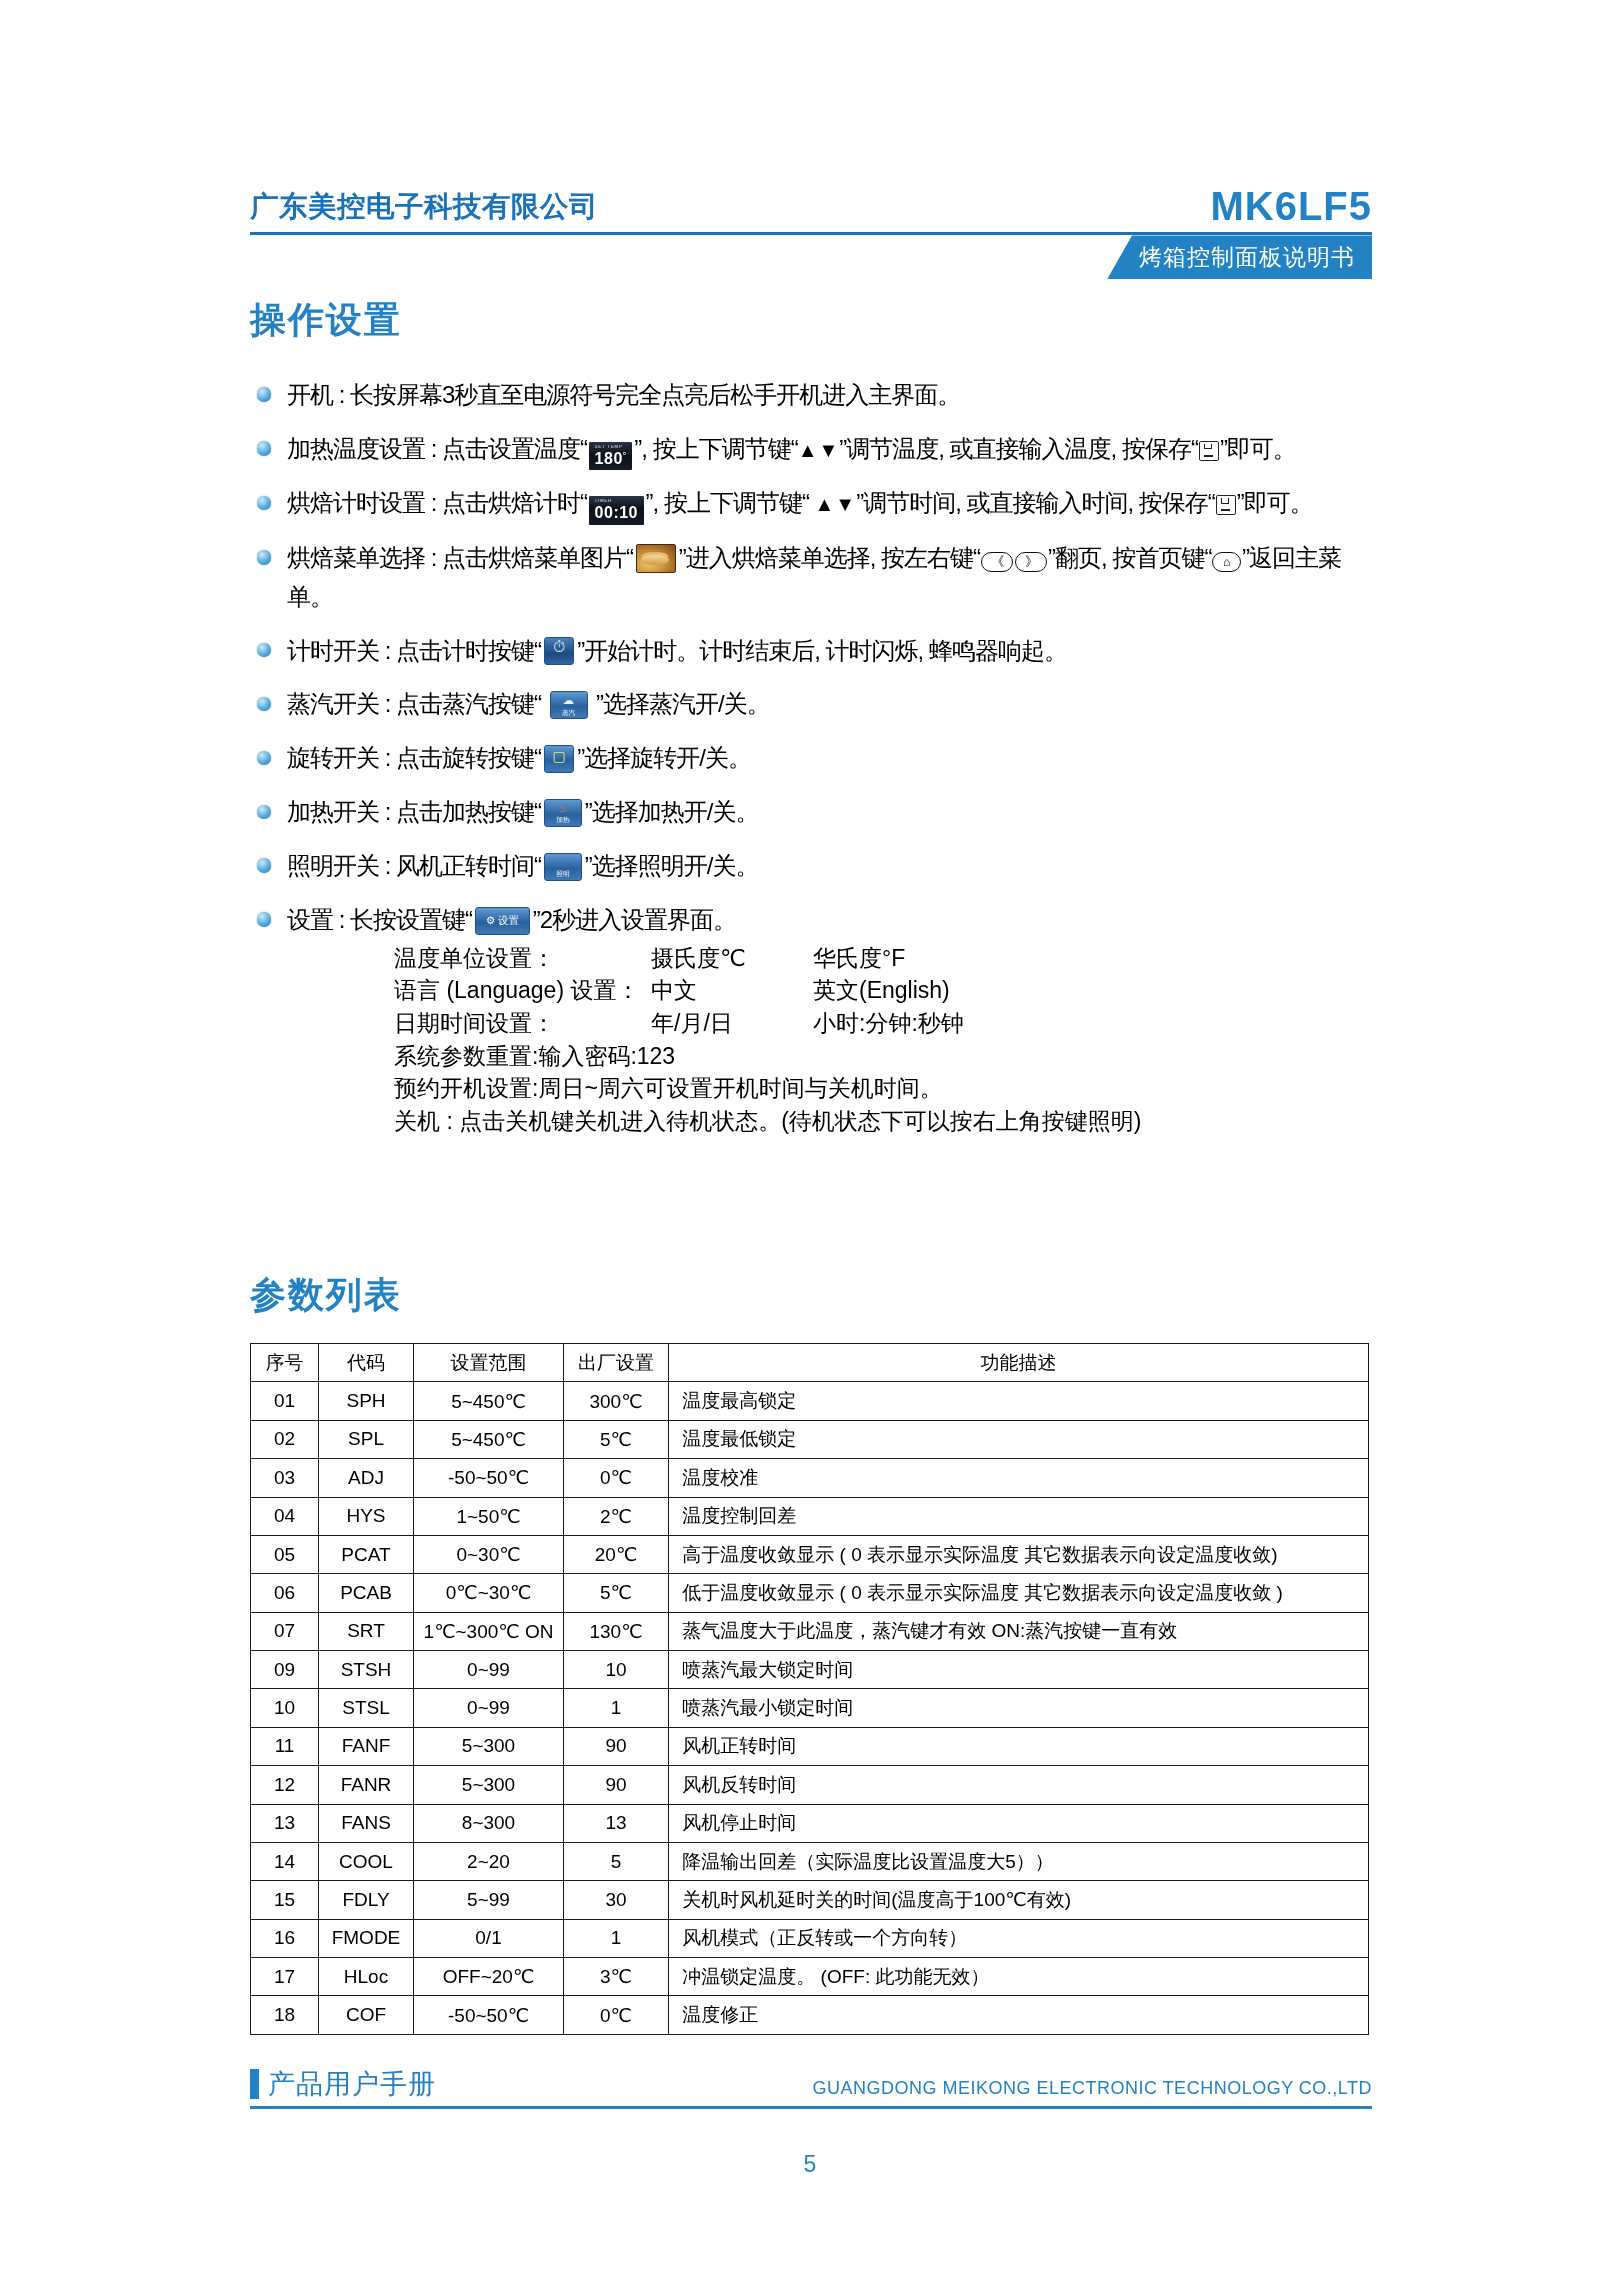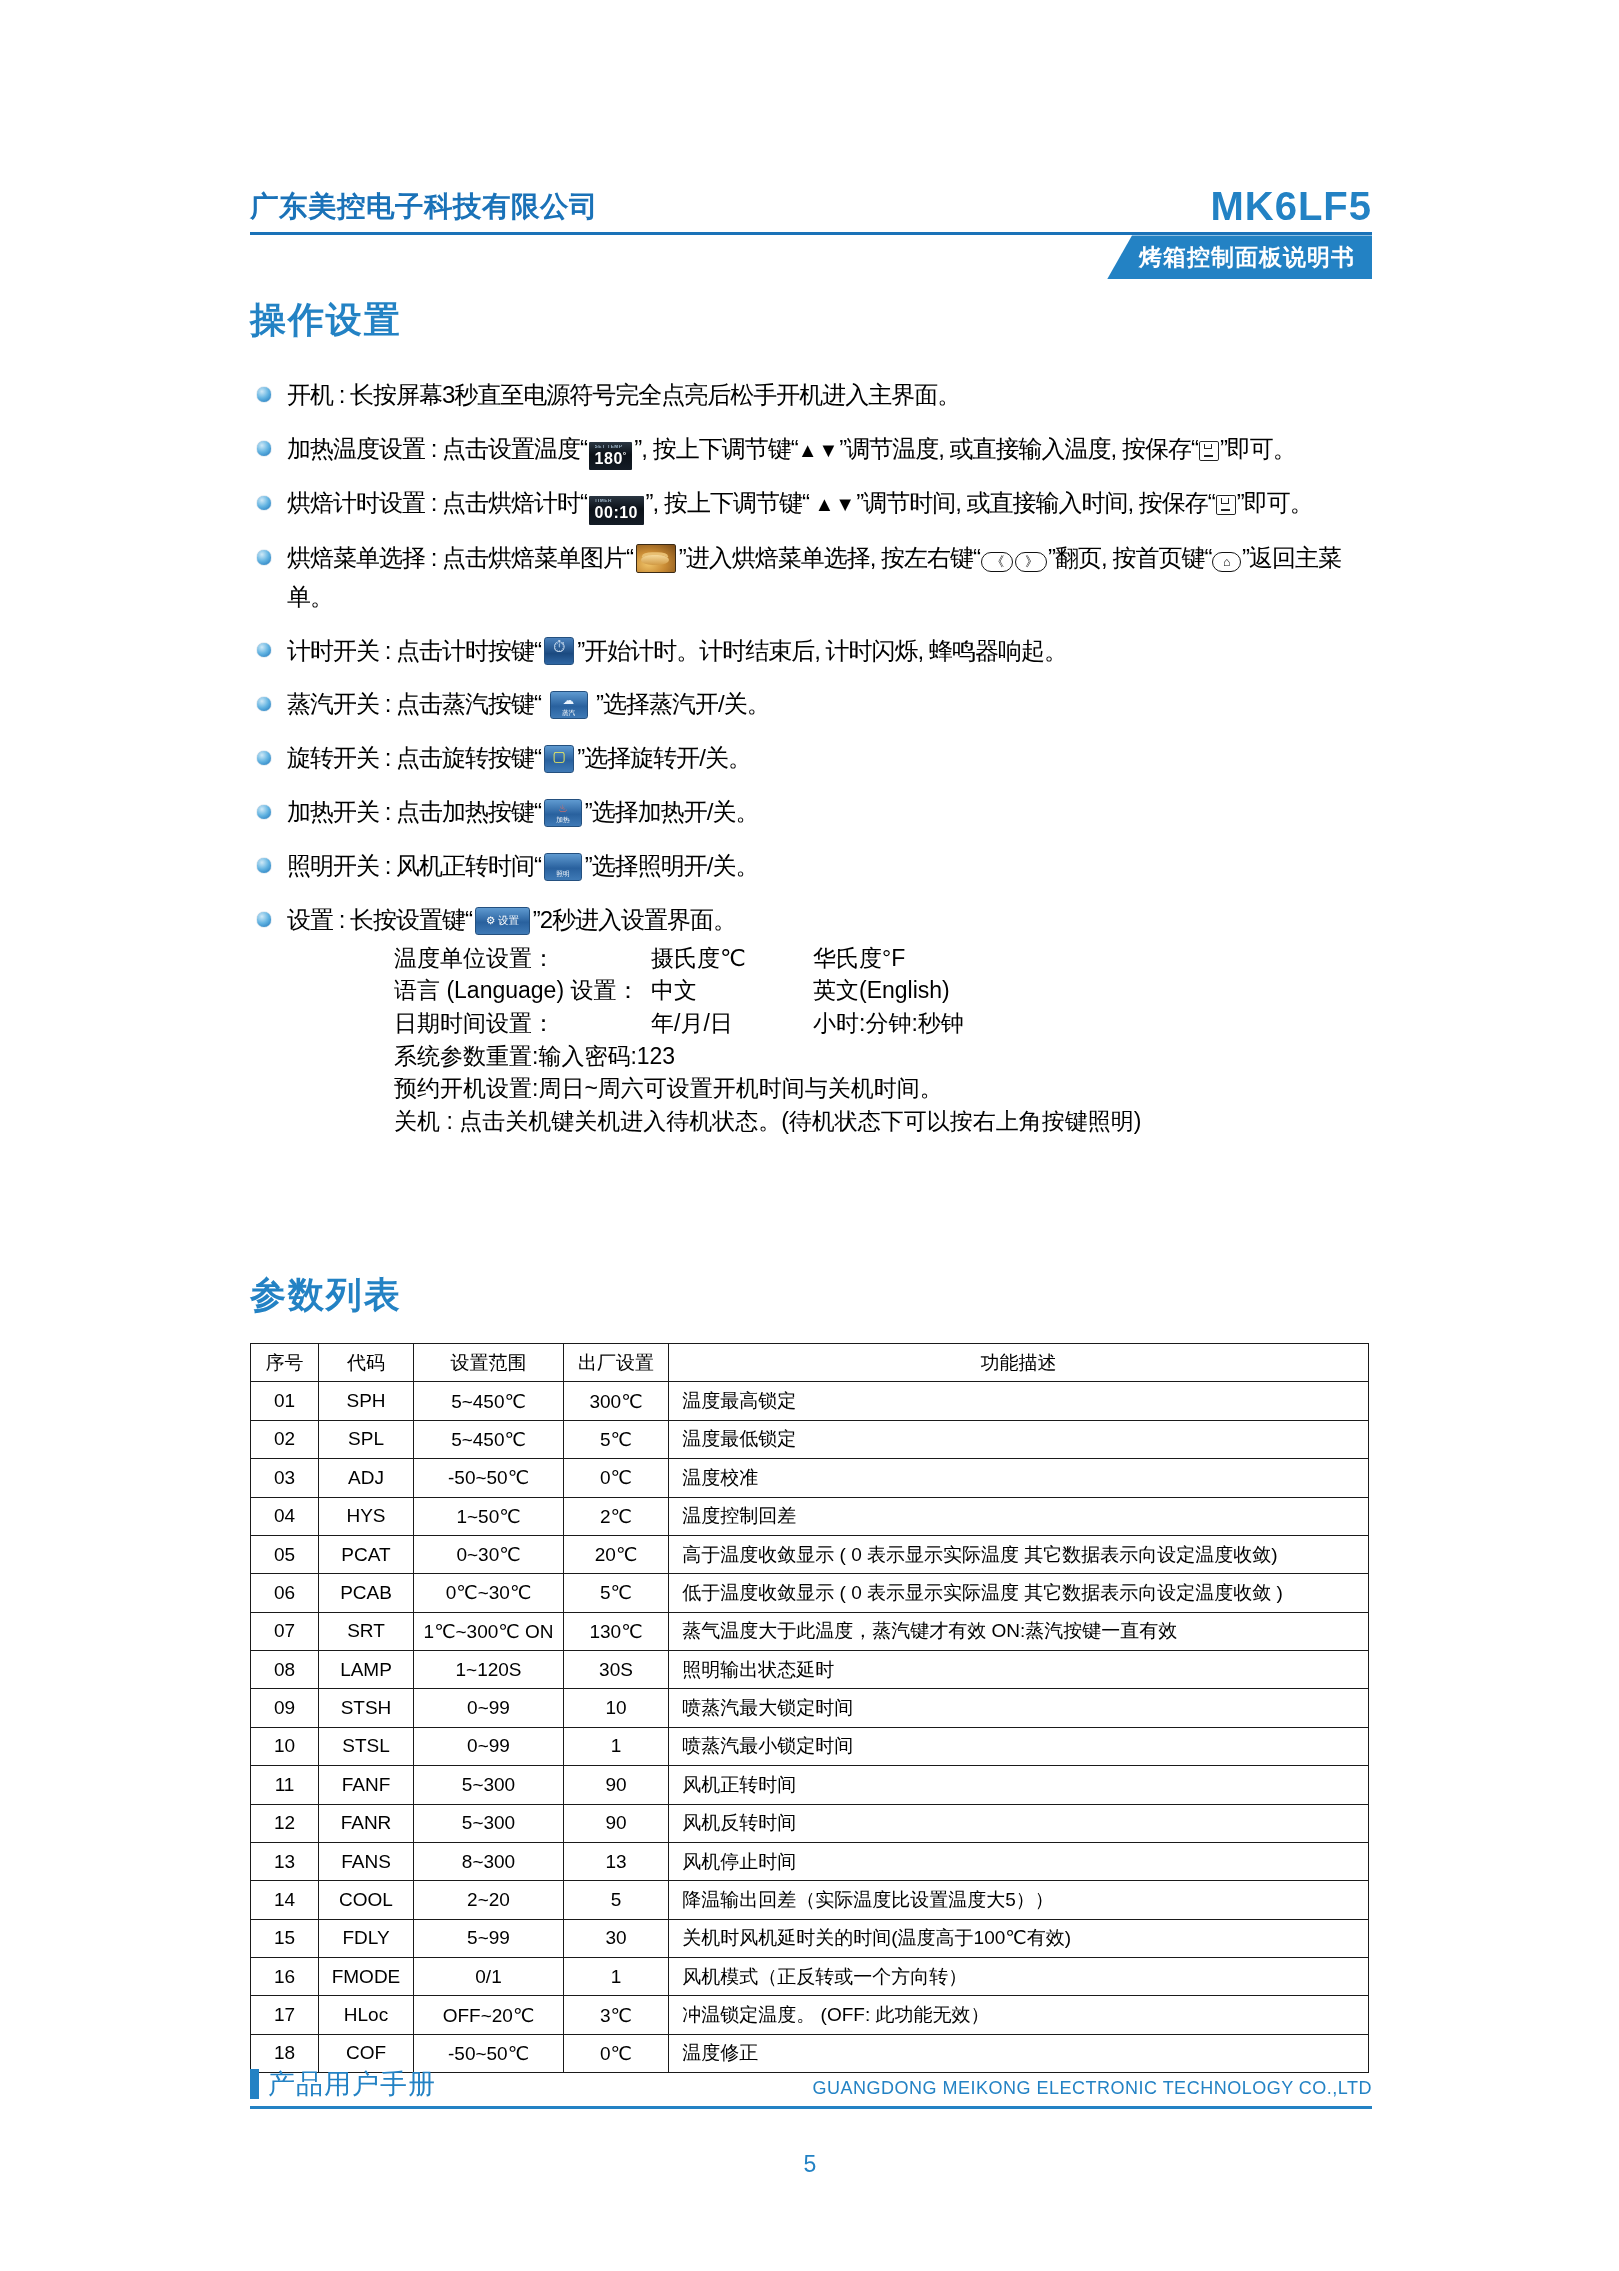--- a/index.html
+++ b/index.html
@@ -58,21 +58,21 @@
     height: 46px;
   }
   .header-tab {
     position: absolute;
     right: 0;
     top: 0;
     height: 44px;
     background: #2382c4;
     color: #fff;
     font-size: 23px;
-    font-weight: bold;
+    font-weight: normal;
     display: flex;
     align-items: center;
     padding: 0 17px 0 32px;
     letter-spacing: 1px;
     clip-path: polygon(25px 0, 100% 0, 100% 100%, 0 100%);
   }
 
   
   .section-title {
     font-size: 36px;
@@ -492,27 +492,20 @@
           <td class="desc">低于温度收敛显示 ( 0 表示显示实际温度 其它数据表示向设定温度收敛  )</td>
         </tr>
         <tr>
           <td>07</td>
           <td>SRT</td>
           <td>1℃~300℃  ON</td>
           <td>130℃</td>
           <td class="desc">蒸气温度大于此温度，蒸汽键才有效  ON:蒸汽按键一直有效</td>
         </tr>
         <tr>
-          <td>08</td>
-          <td>LAMP</td>
-          <td>1~120S</td>
-          <td>30S</td>
-          <td class="desc">照明输出状态延时</td>
-        </tr>
-        <tr>
           <td>09</td>
           <td>STSH</td>
           <td>0~99</td>
           <td>10</td>
           <td class="desc">喷蒸汽最大锁定时间</td>
         </tr>
         <tr>
           <td>10</td>
           <td>STSL</td>
           <td>0~99</td>

